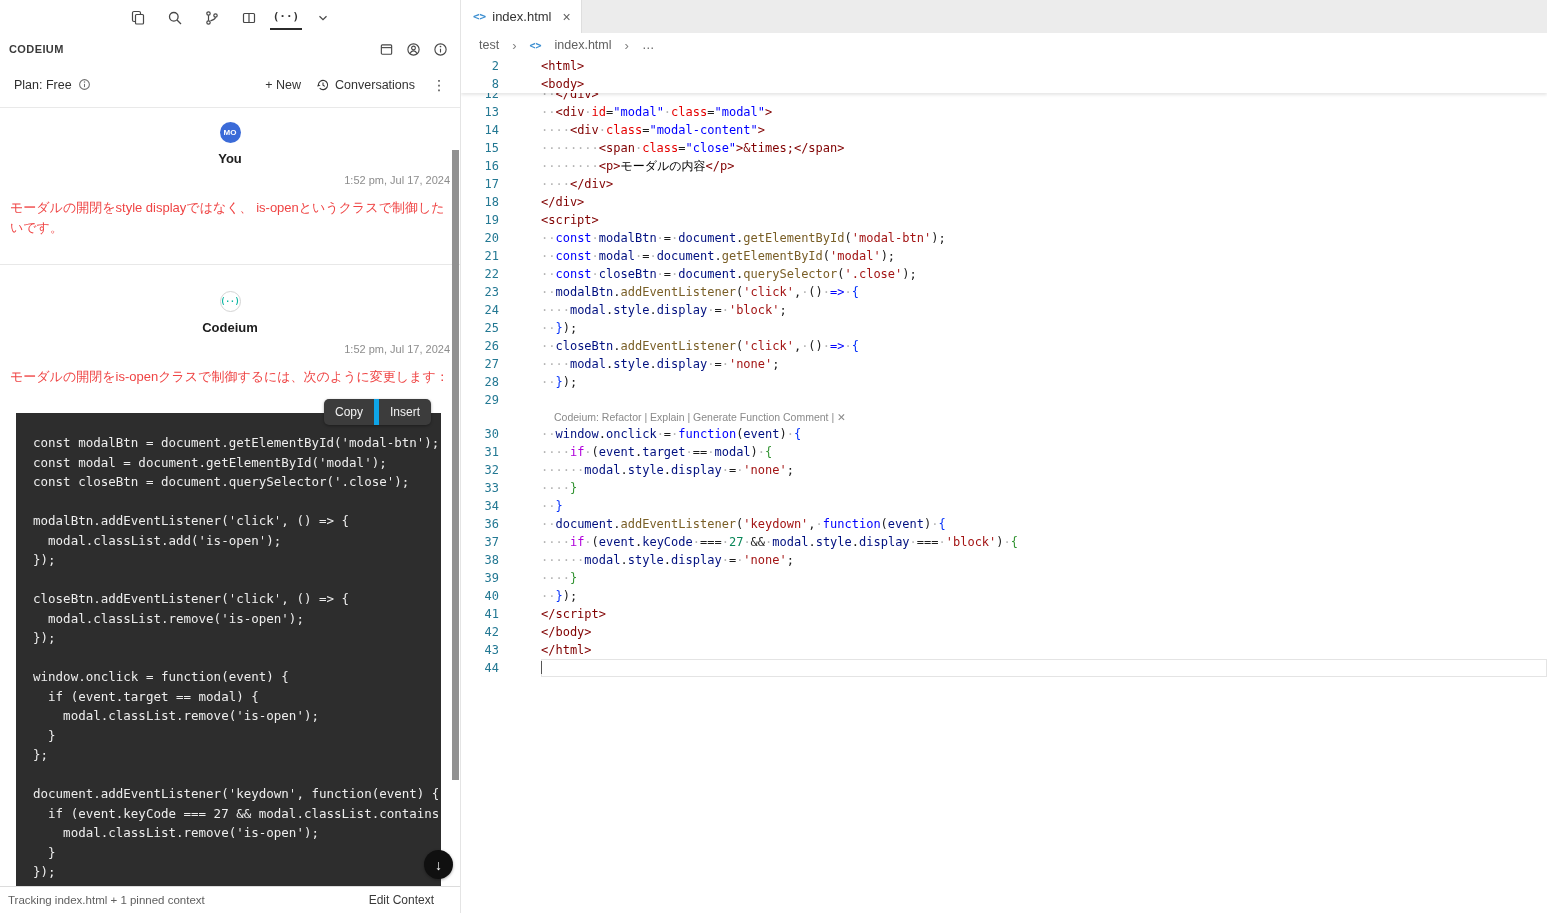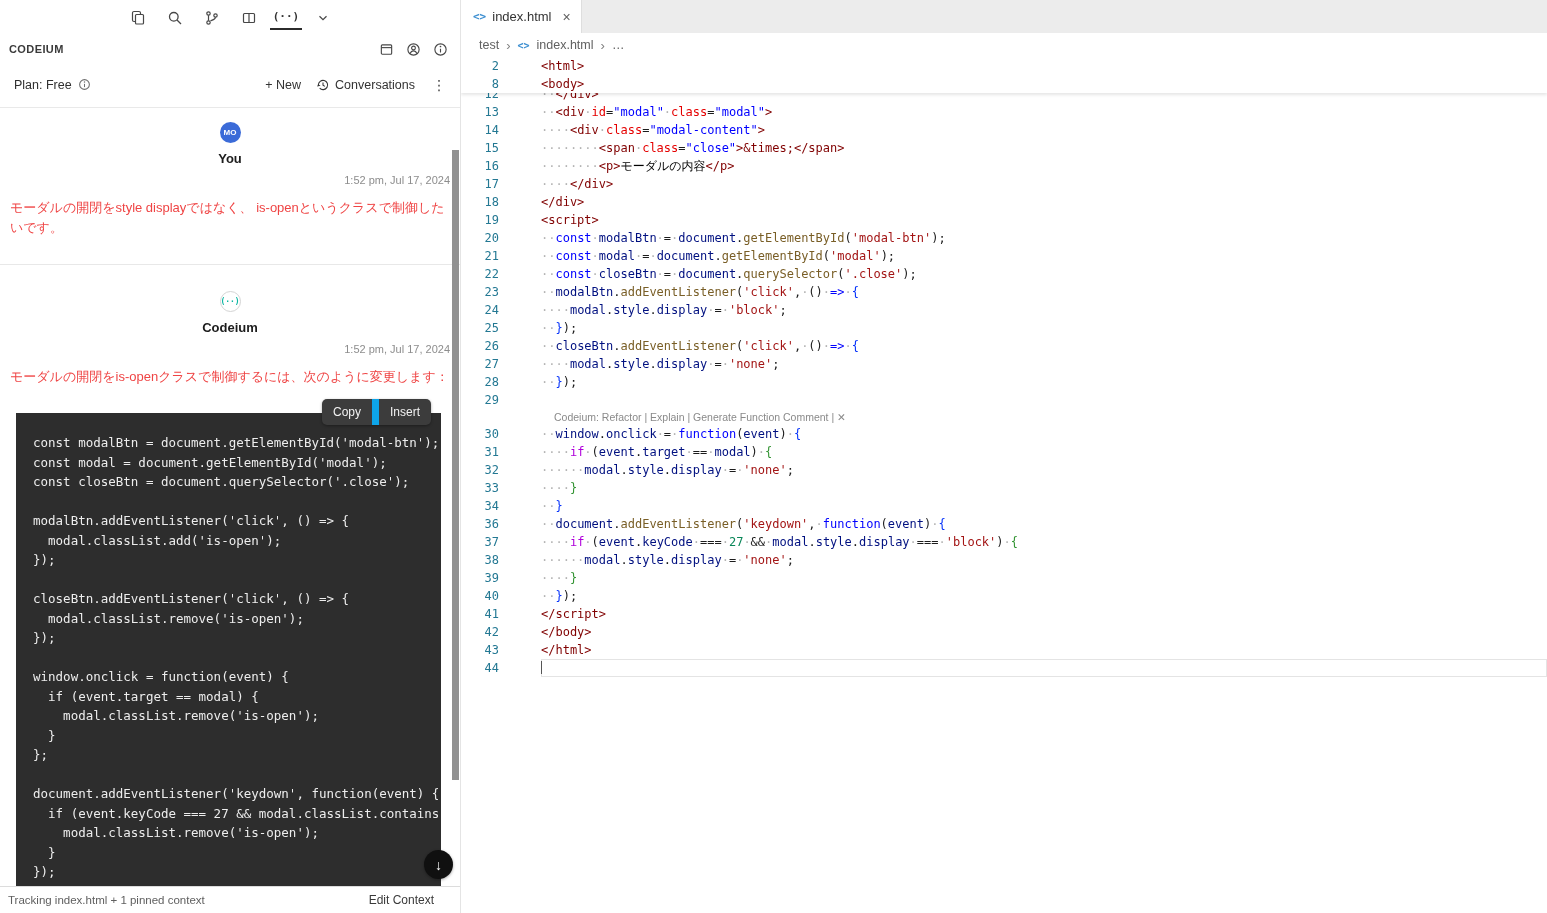--- a/index.html
+++ b/index.html
@@ -44,21 +44,21 @@
   .avatar.bot { background:#fff; border:1px solid #d4d4d4; }
   .bot-glyph { font-family:"DejaVu Sans Mono", monospace; font-size:8px; font-weight:bold; color:#09b6a2; }
   .msg-author { font-size:13px; font-weight:700; color:#1c1c1c; }
   .msg-time { margin-left:auto; font-size:11px; color:#8d8d8d; }
   .msg-text { margin-top:12px; font-size:13px; line-height:20px; color:#ef4444; }
 
   .code-card { position:relative; margin:26px 9px 0 6px; background:#2d2d2d; border-radius:0; }
   .code-actions { position:absolute; top:-14px; right:10px; display:flex; background:#3c3c3c;
     border-radius:5px; overflow:hidden; box-shadow:0 1px 3px rgba(0,0,0,.35); }
   .code-action { padding:6px 11px; font-size:12px; color:#f2f2f2; cursor:pointer; }
-  .code-action + .code-action { border-left:7px solid #0ea5e9; }
+  .code-action + .code-action { border-left:5px solid #0ea5e9; }
   .code-card pre { margin:0; padding:20px 0 20px 17px; font-family:"DejaVu Sans Mono", monospace;
     font-size:12.5px; line-height:19.5px; color:#ededed; white-space:pre; overflow:hidden; border-radius:8px; }
   .h-scrollbar { position:absolute; left:2px; bottom:6px; width:327px; height:7px; background:#8a8a8a; border-radius:4px; cursor:pointer; }
 
   .after-text { margin:16px 10px 0 8px; font-size:13px; color:#262626; white-space:nowrap; overflow:hidden; }
   .scroll-down { position:absolute; right:7px; bottom:7px; width:29px; height:29px; border-radius:50%;
     background:#101010; color:#fff; display:flex; align-items:center; justify-content:center;
     font-size:14px; cursor:pointer; box-shadow:0 1px 3px rgba(0,0,0,.35); }
 
   .status-bar { height:27px; flex:none; border-top:1px solid #dcdcdc; display:flex; align-items:center;
@@ -69,21 +69,21 @@
   .v-thumb { position:absolute; top:12px; width:7px; height:630px; background:#919191; cursor:pointer; }
 
   
   .editor { flex:1; min-width:0; display:flex; flex-direction:column; background:#fff; border-left:1px solid #e4e4e4; }
   .tab-bar { height:33px; flex:none; background:#ececec; display:flex; }
   .tab { display:flex; align-items:center; gap:6px; padding:0 10px 0 12px; background:#fff;
     border-right:1px solid #dedede; font-size:13px; color:#333; cursor:pointer; }
   .file-icon { font-family:"DejaVu Sans Mono", monospace; font-size:11px; font-weight:bold; color:#3d8fd1; }
   .tab-close { margin-left:5px; color:#5f5f5f; font-size:14px; line-height:1; cursor:pointer; }
 
-  .breadcrumb { height:24px; flex:none; display:flex; align-items:center; gap:7px; padding-left:18px;
+  .breadcrumb { height:24px; flex:none; display:flex; align-items:center; gap:13px; padding-left:18px;
     font-size:12.5px; color:#616161;text-align:center; }
   .crumb { cursor:pointer; }
   .crumb-sep { color:#818181; font-size:13px; }
   .crumb-icon { font-family:"DejaVu Sans Mono", monospace; font-size:10px; font-weight:bold; color:#3d8fd1; }
 
   .code-area { position:relative; flex:1; overflow:hidden;
     font-family:"DejaVu Sans Mono", monospace; font-size:12px; line-height:18px; }
   .sticky { position:absolute; top:0; left:0; right:0; z-index:3; background:#fff;
     box-shadow:0 2px 3px rgba(0,0,0,.10); }
   .lines { padding-top:28px; }

